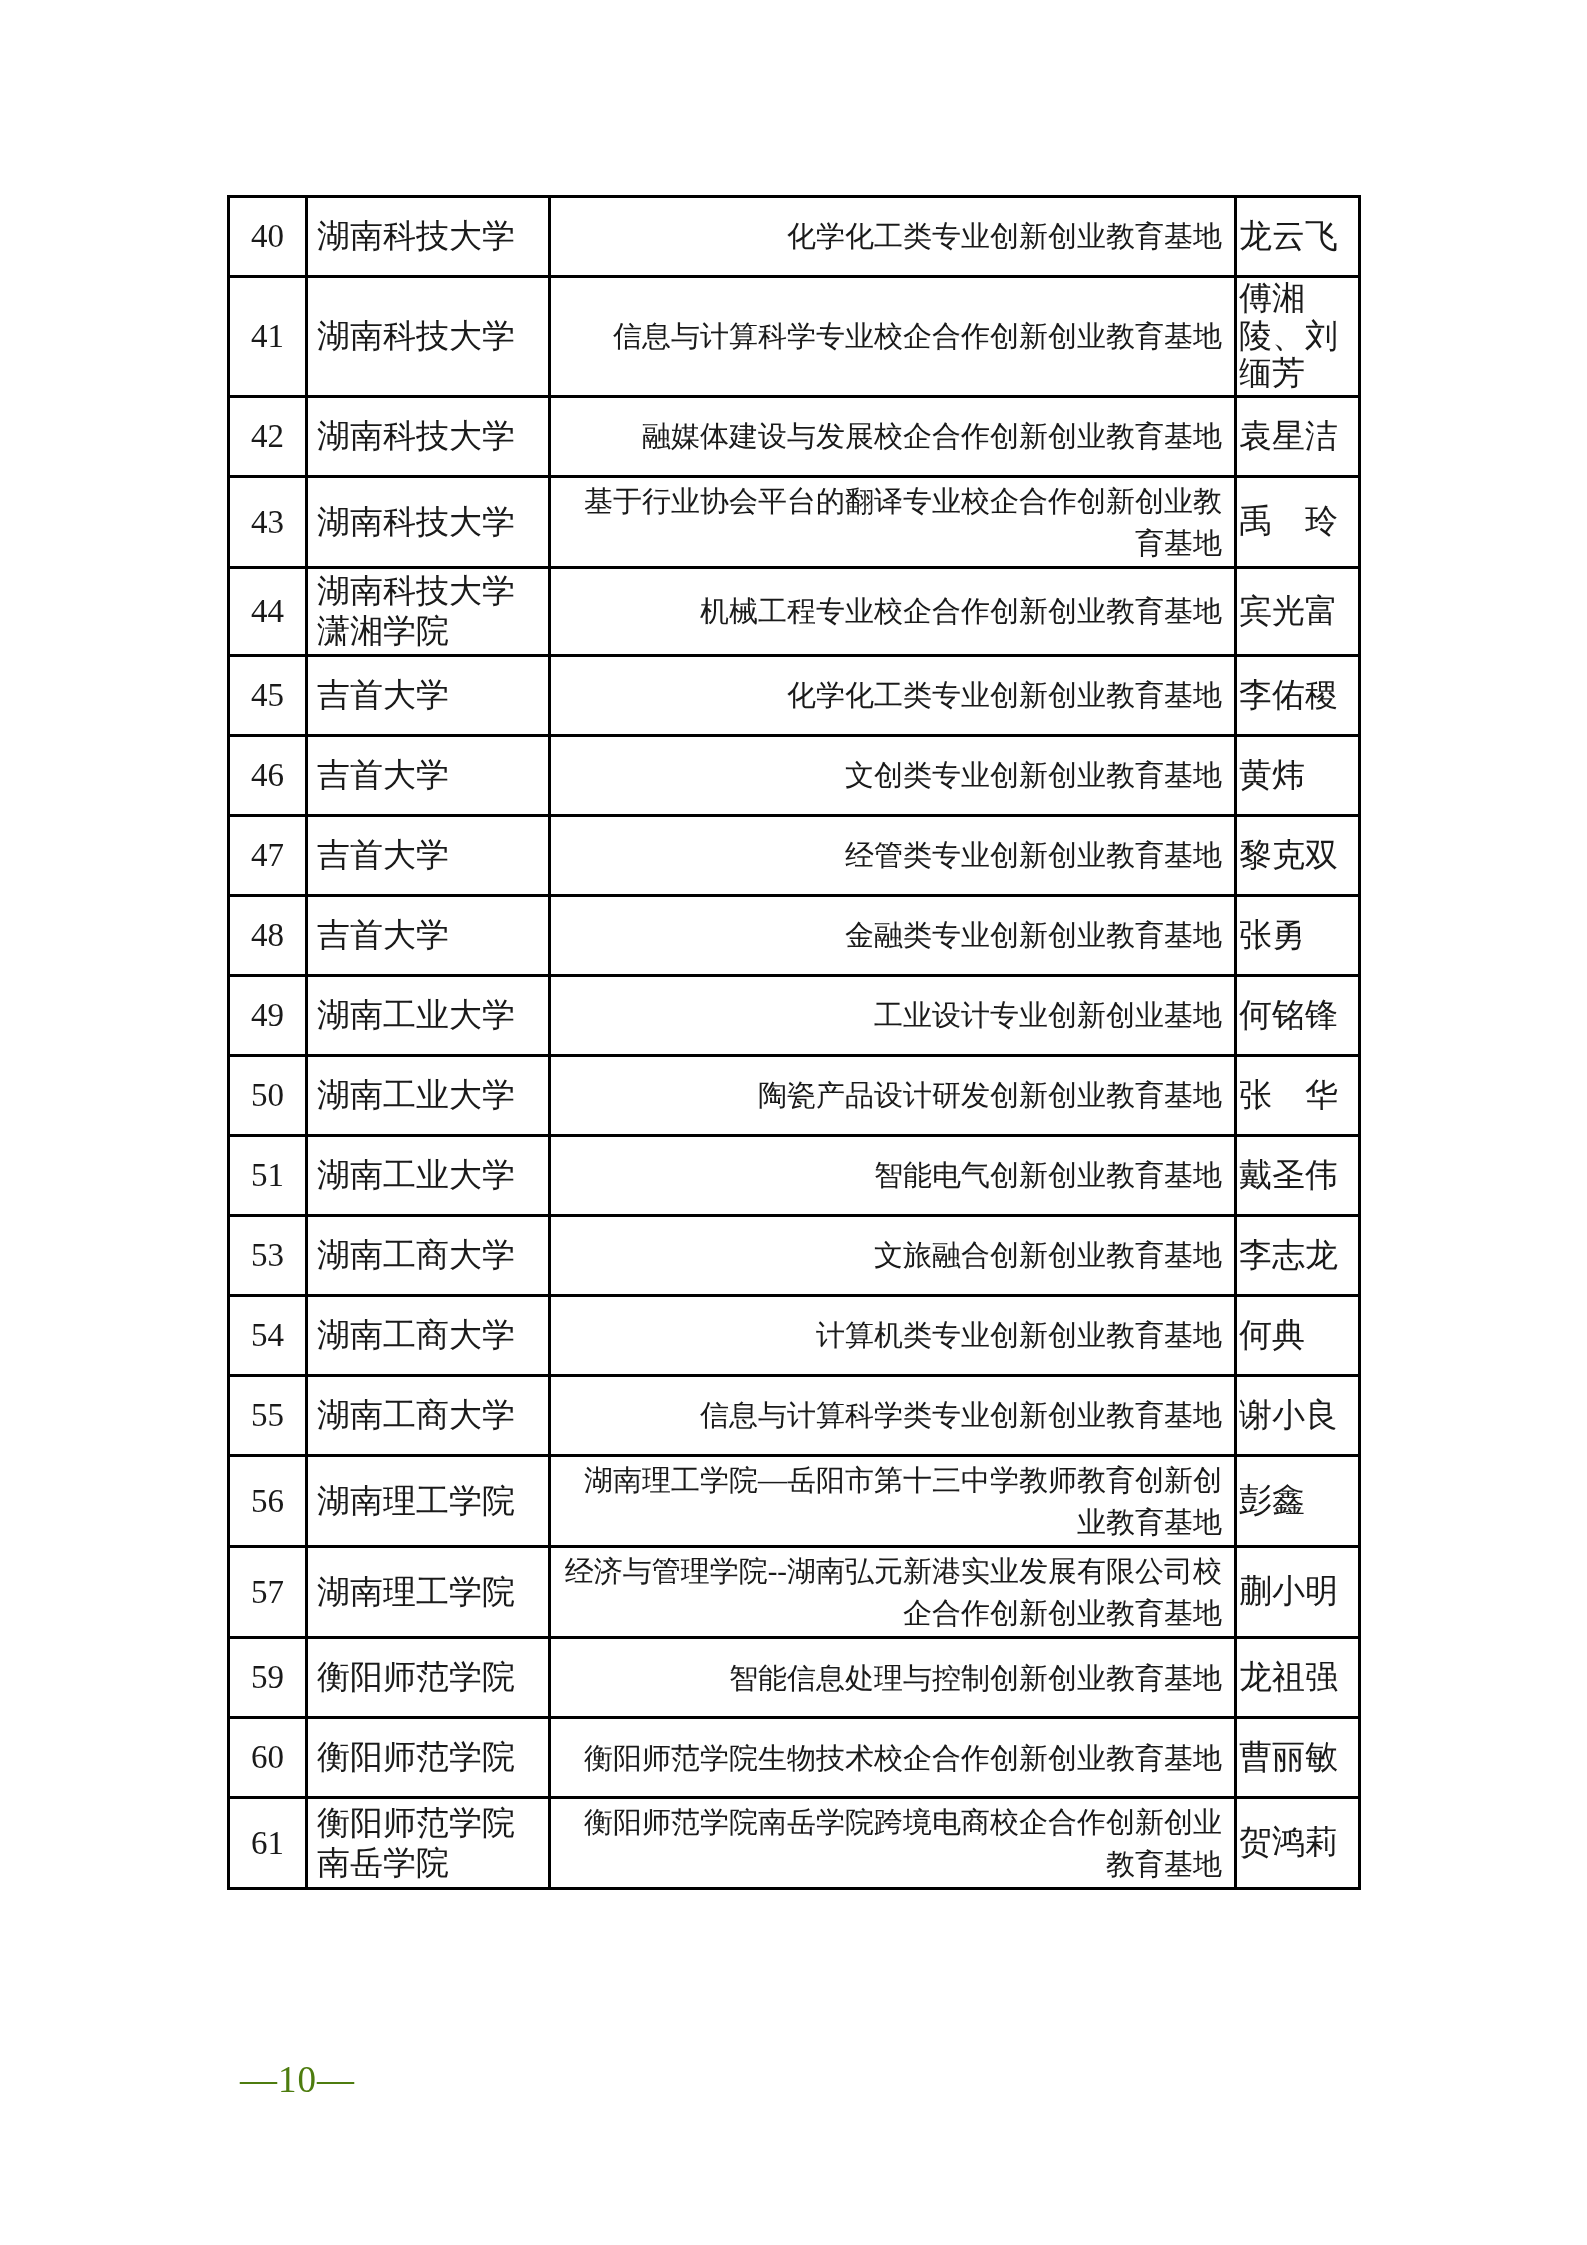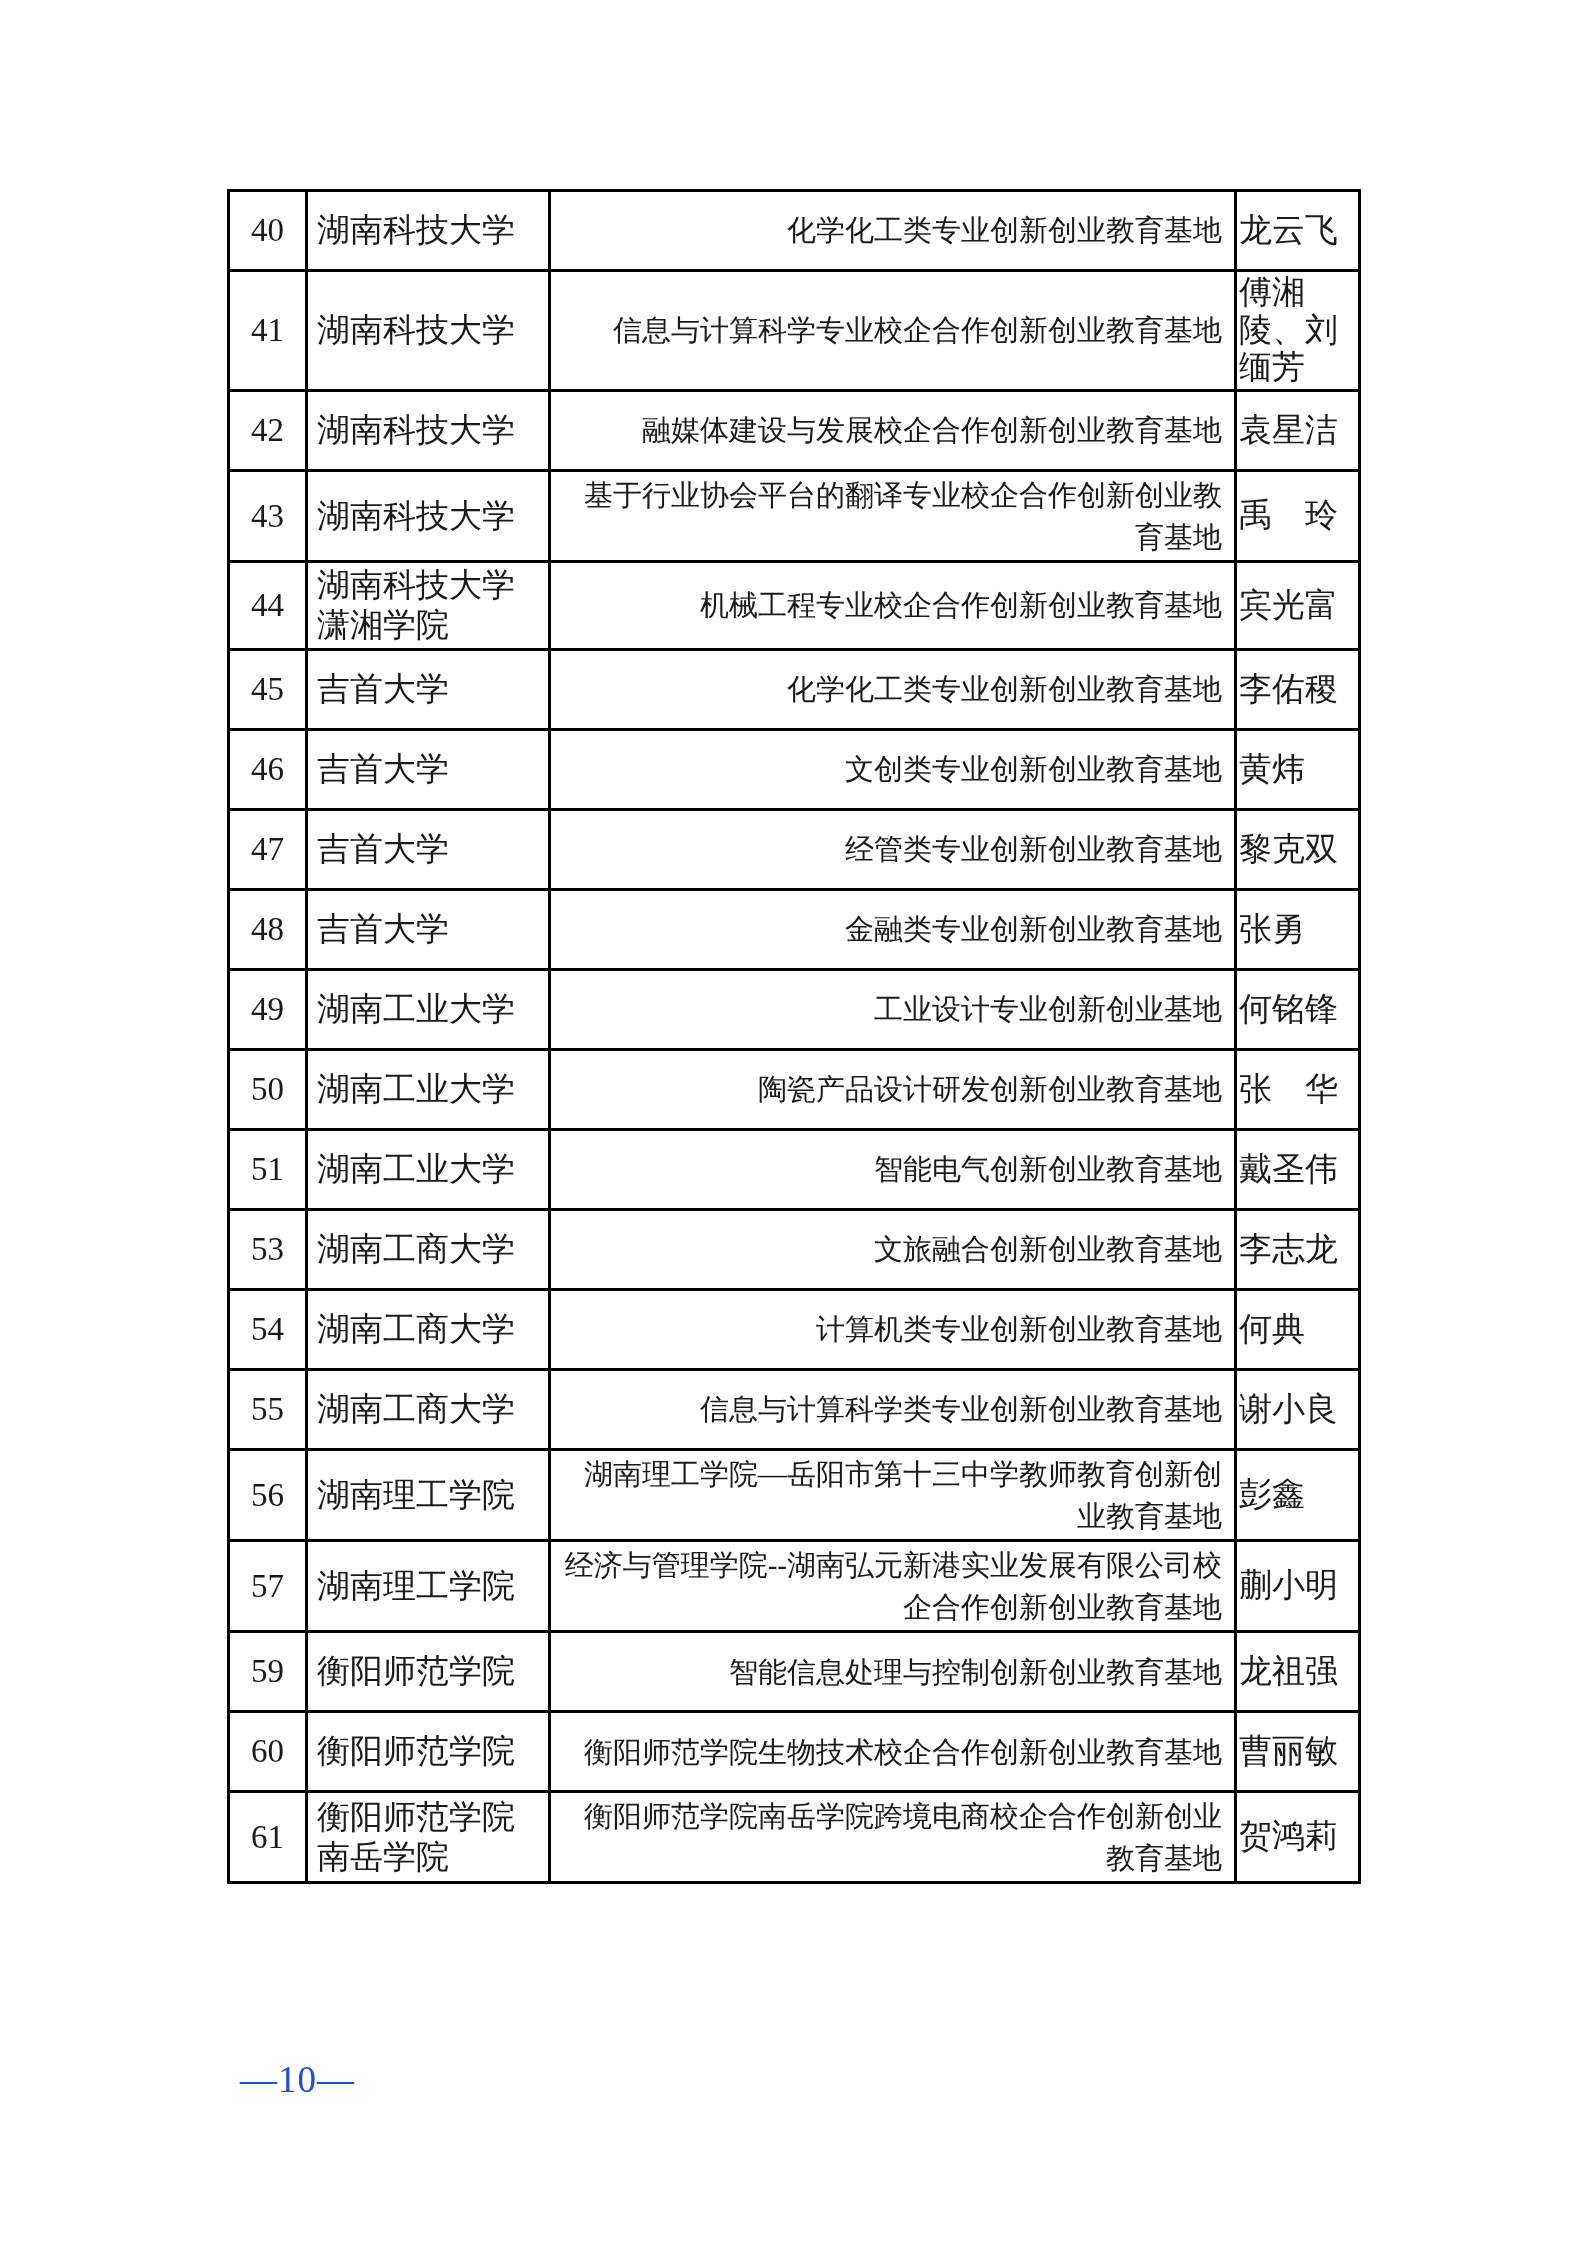--- a/index.html
+++ b/index.html
@@ -9,21 +9,21 @@
     background: #ffffff;
     position: relative;
     font-family: "Liberation Serif", "DejaVu Serif", serif;
     color: #1a1a1a;
   }
   .sheet { position: absolute; inset: 0; background: #ffffff; }
 
   table.grid {
     position: absolute;
     left: 227px;
-    top: 189px;
+    top: 195px;
     width: 1131px;
     border-collapse: collapse;
     table-layout: fixed;
   }
   table.grid td {
     border: 3px solid #000000;
     vertical-align: middle;
     overflow: hidden;
   }
   col.w-no     { width: 78px; }
@@ -58,21 +58,21 @@
   tr.rh-s { height: 80px; }   
   tr.rh-m { height: 88px; }   
   tr.rh-l { height: 114px; }  
 
   .footer {
     position: absolute;
     left: 240px;
     top: 2058px;
     font-size: 37px;
     letter-spacing: 1px;
-    color: #1d4ed8;
+    color: #4d7c0f;
     white-space: nowrap;
   }
 </style>
 </head>
 <body>
 
 <div class="sheet">
 
   <table class="grid">
     <colgroup>

